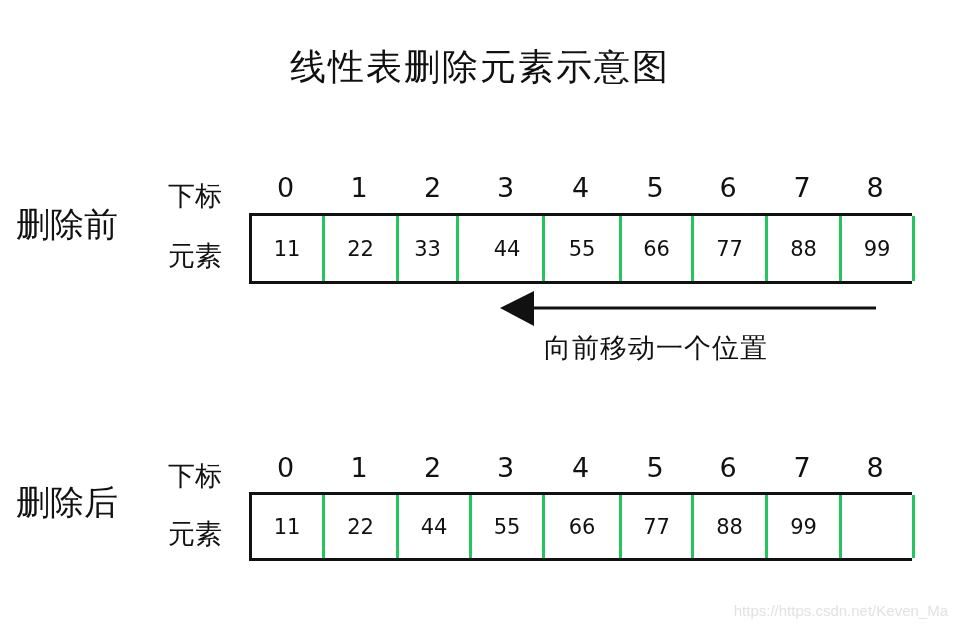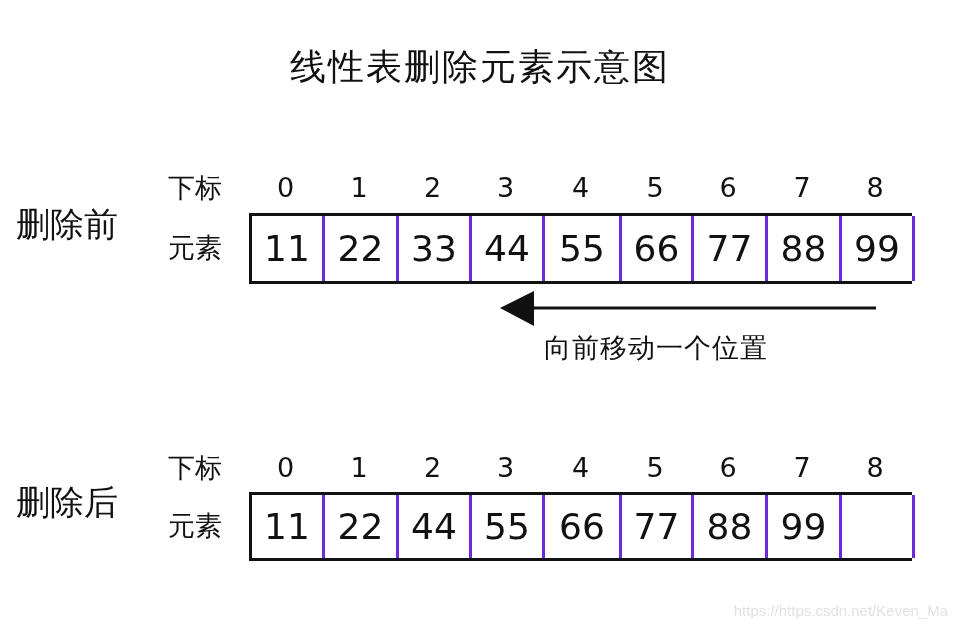--- a/index.html
+++ b/index.html
@@ -1,26 +1,26 @@
 <!DOCTYPE html>
 <html><head>
 <meta charset="utf-8">
 <style>
   html, body { margin: 0; padding: 0; background: #ffffff; }
   body { width: 960px; height: 633px; position: relative; overflow: hidden;
          font-family: "DejaVu Sans", "Liberation Sans", sans-serif; color: #111111; }
   .abs { position: absolute; }
   .title { left: 0; width: 960px; top: 42px; text-align: center; font-size: 36px; letter-spacing: 2px; line-height: 50px; }
   .section-label { left: 16px; width: 130px; font-size: 34px; line-height: 44px; }
-  .row-label { left: 168px; width: 70px; font-size: 27px; line-height: 36px; }
+  .row-label { left: 168px; width: 70px; font-size: 27px; line-height: 36px; margin-top: 8px; }
   .idx-row { left: 249px; height: 36px; }
   .idx { position: absolute; top: 0; height: 36px; text-align: center; font-size: 27px; line-height: 36px; font-family: "DejaVu Sans", sans-serif; }
   .array-box { left: 249px; border: 3px solid #111; border-right: none; box-sizing: border-box; display: flex; }
-  .cell { position: absolute; top: 0; bottom: 0; border-right: 3px solid #6d28d9; box-sizing: border-box;
-          text-align: center; font-size: 36px; font-family: "DejaVu Sans", sans-serif; display: flex; align-items: center; justify-content: center; }
+  .cell { position: absolute; top: 0; bottom: 0; border-right: 3px solid #22c55e; box-sizing: border-box;
+          text-align: center; font-size: 21px; font-family: "DejaVu Sans", sans-serif; display: flex; align-items: center; justify-content: center; }
   .arrow { left: 498px; top: 288px; }
   .arrow-label { left: 544px; top: 328px; font-size: 27px; line-height: 40px; letter-spacing: 1px; }
   .watermark { right: 12px; top: 602px; font-size: 15px; color: #e2e2e2; font-family: "Liberation Sans", sans-serif; }
 </style>
 </head>
 <body>
 
 <div class="abs title">线性表删除元素示意图</div>
 
 <div>
@@ -36,21 +36,21 @@
     <div class="idx" style="left:293px;width:77px;">4</div>
     <div class="idx" style="left:370px;width:72px;">5</div>
     <div class="idx" style="left:442px;width:74px;">6</div>
     <div class="idx" style="left:516px;width:74px;">7</div>
     <div class="idx" style="left:590px;width:72px;">8</div>
   </div>
 
   <div class="abs array-box" style="top:213px; width:663px; height:71px;">
     <div class="cell" style="left:0px;width:73px;">11</div>
     <div class="cell" style="left:73px;width:74px;">22</div>
-    <div class="cell" style="left:147px;width:73px;">33</div>
+    <div class="cell" style="left:147px;width:60px;">33</div>
     <div class="cell" style="left:220px;width:73px;">44</div>
     <div class="cell" style="left:293px;width:77px;">55</div>
     <div class="cell" style="left:370px;width:72px;">66</div>
     <div class="cell" style="left:442px;width:74px;">77</div>
     <div class="cell" style="left:516px;width:74px;">88</div>
     <div class="cell" style="left:590px;width:73px;">99</div>
   </div>
 </div>
 
 <div class="abs arrow">

